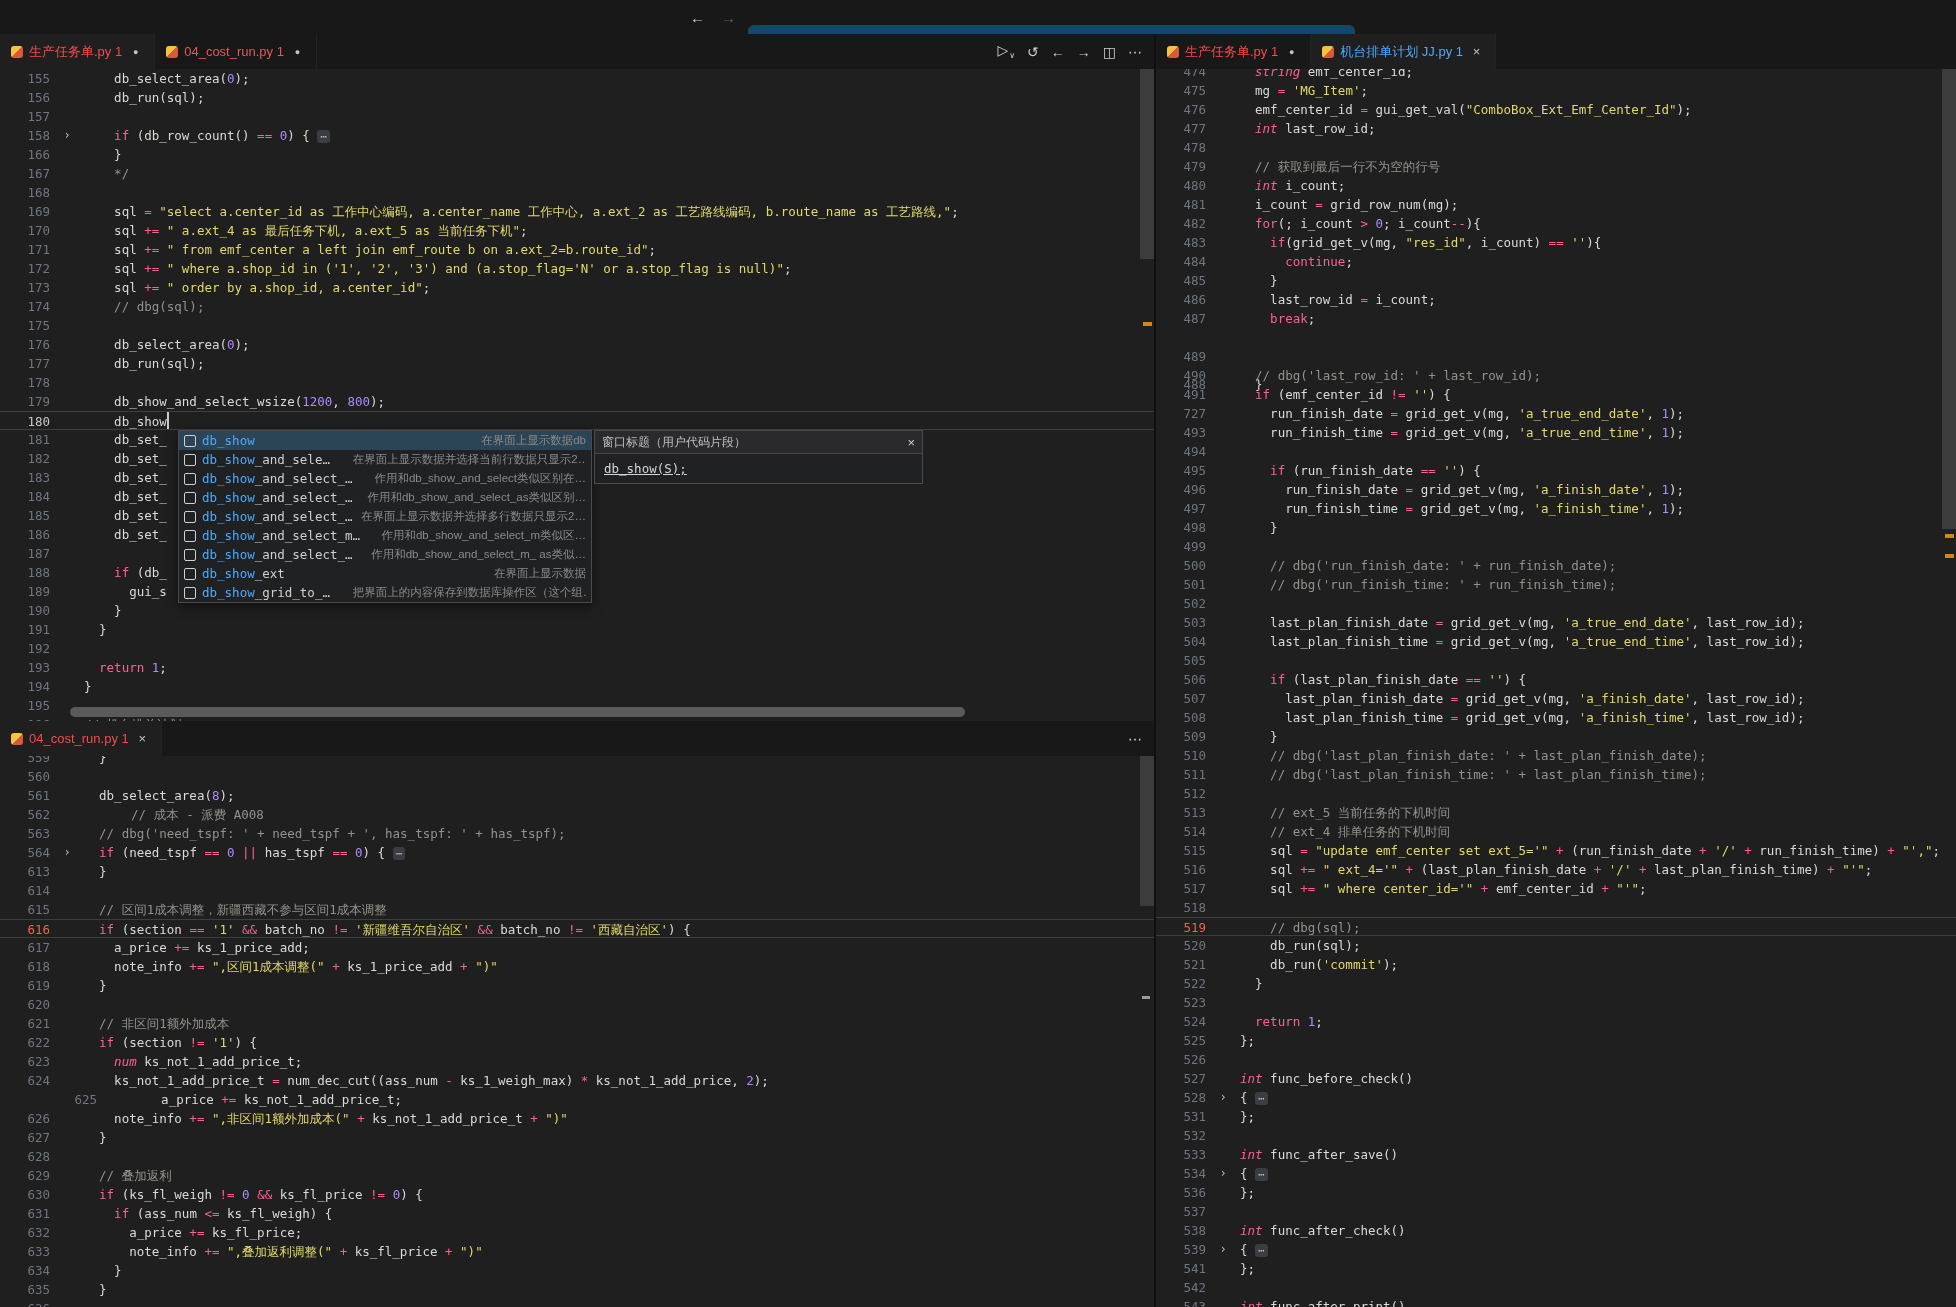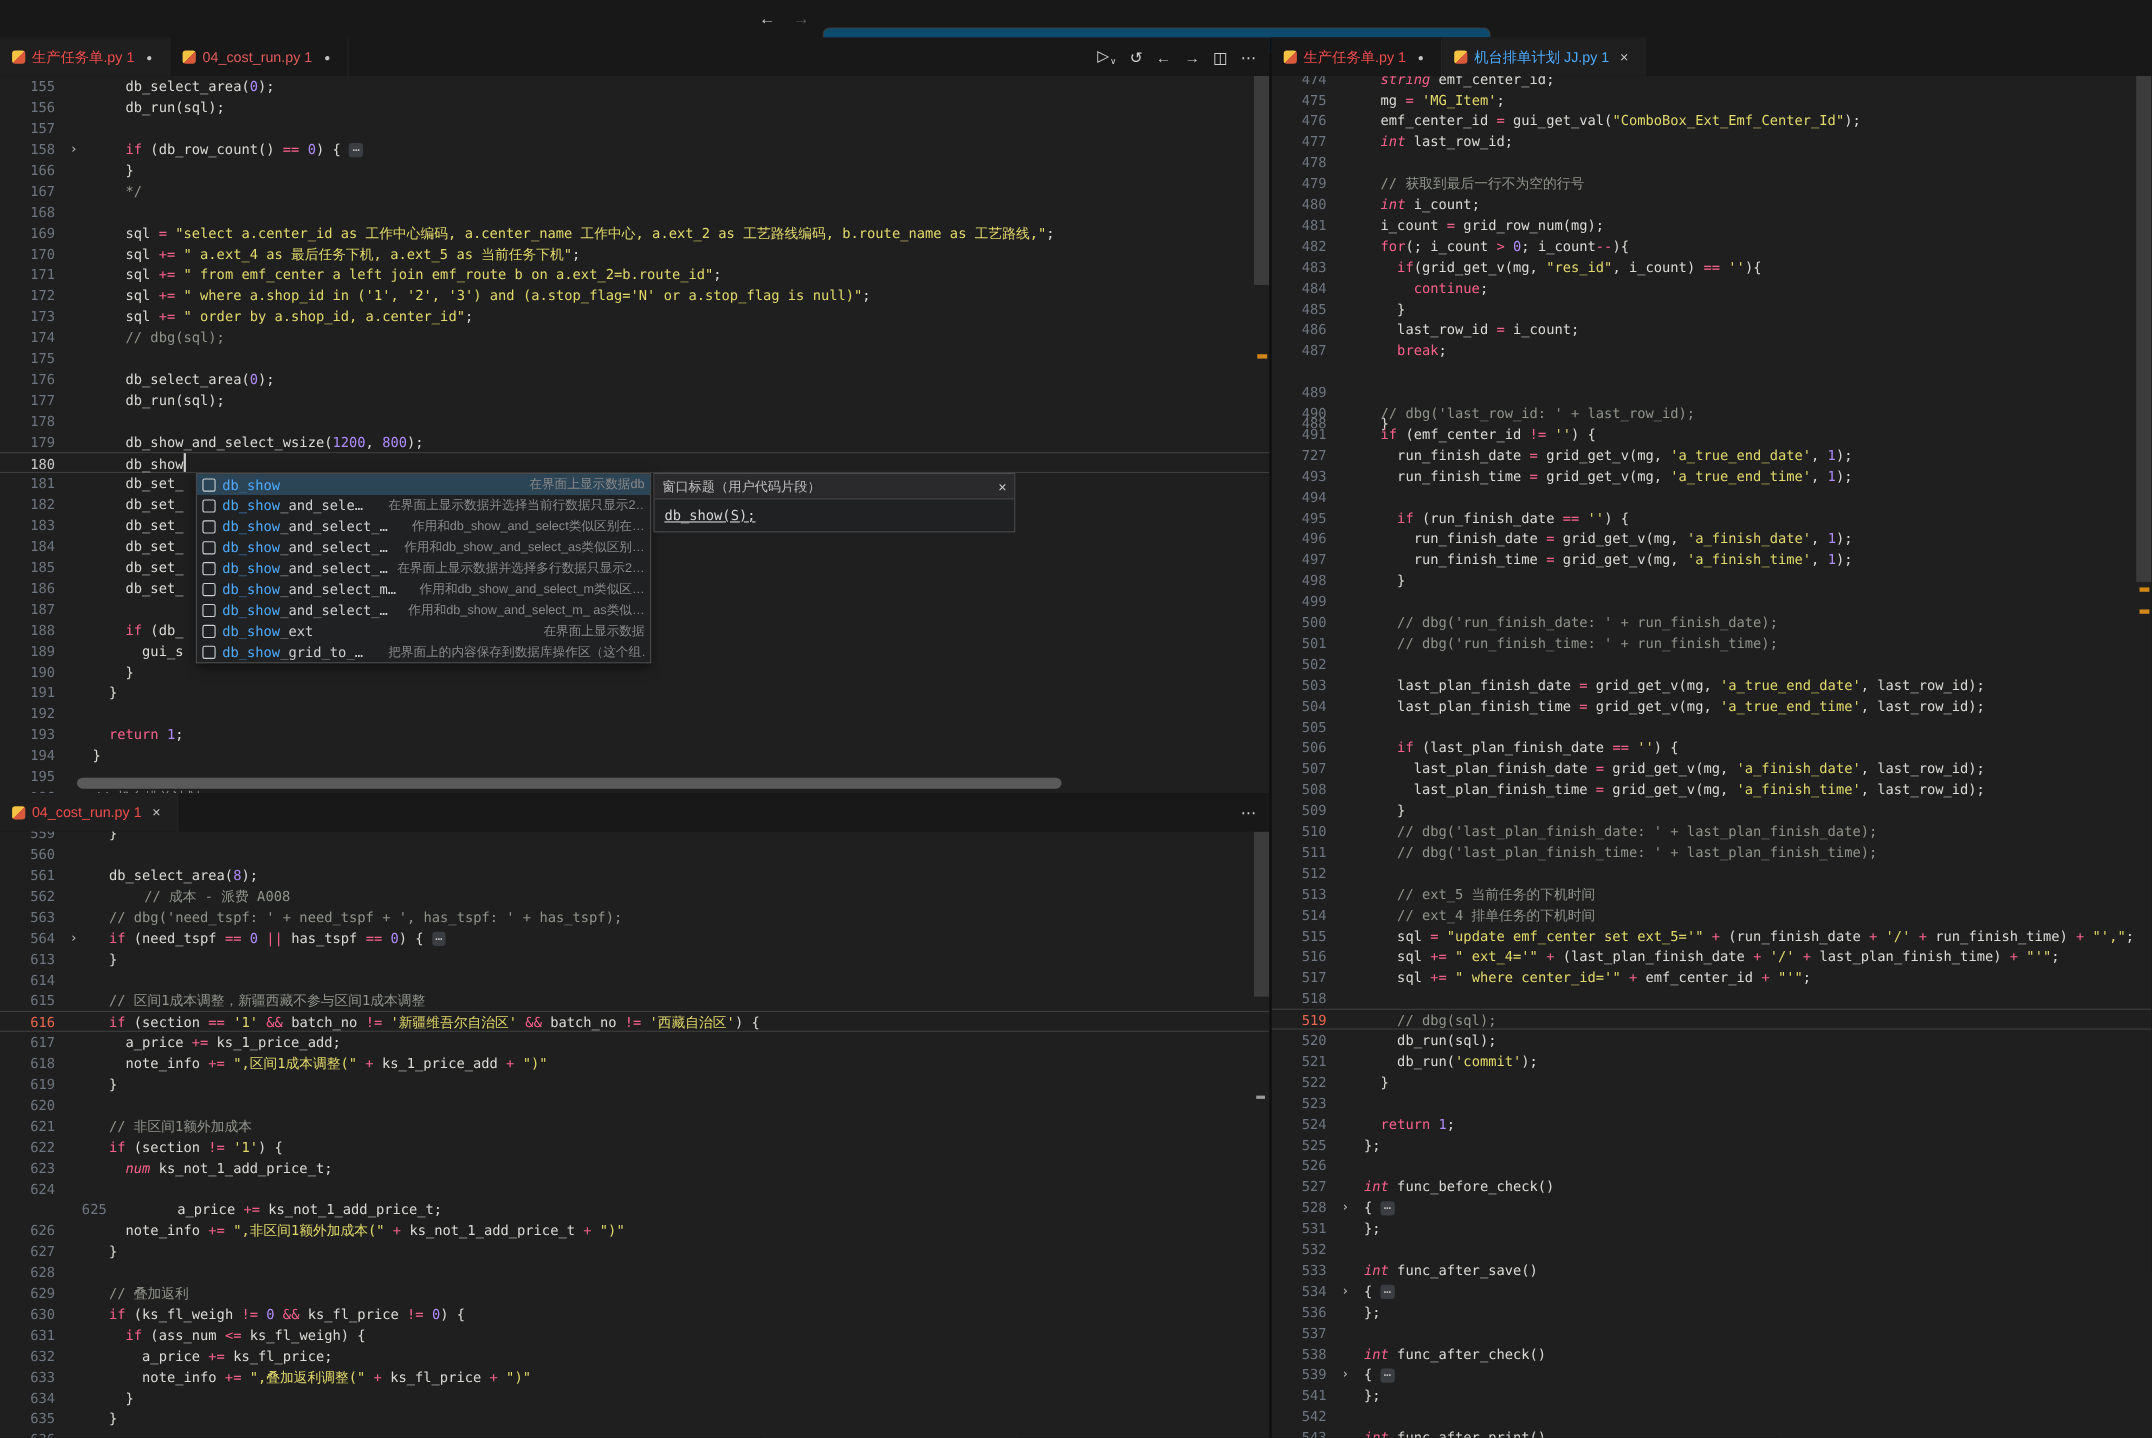--- a/index.html
+++ b/index.html
@@ -442,20 +442,21 @@
           <span class="ln-code">  <span class="tk-k">if</span> (section <span class="tk-o">!=</span> <span class="tk-s">'1'</span>) {</span>
         </div>
         <div class="ln-row" style="top: 296px;">
           <span class="ln-num">623</span>
           <span class="ln-fold"></span>
           <span class="ln-code">    <span class="tk-t">num</span> ks_not_1_add_price_t;</span>
         </div>
         <div class="ln-row" style="top: 315px;">
           <span class="ln-num">624</span>
           <span class="ln-fold"></span>
+          <span class="ln-code">    ks_not_1_add_price_t <span class="tk-o">=</span> num_dec_cut((ass_num <span class="tk-o">-</span> ks_1_weigh_max) <span class="tk-o">*</span> ks_not_1_add_price, <span class="tk-n">2</span>);</span>
         </div>
         <div class="ln-row" style="top: 334px; margin-left: 47px;">
           <span class="ln-num">625</span>
           <span class="ln-fold"></span>
           <span class="ln-code">    a_price <span class="tk-o">+=</span> ks_not_1_add_price_t;</span>
         </div>
         <div class="ln-row" style="top: 353px;">
           <span class="ln-num">626</span>
           <span class="ln-fold"></span>
           <span class="ln-code">    note_info <span class="tk-o">+=</span> <span class="tk-s">",非区间1额外加成本("</span> <span class="tk-o">+</span> ks_not_1_add_price_t <span class="tk-o">+</span> <span class="tk-s">")"</span></span>

